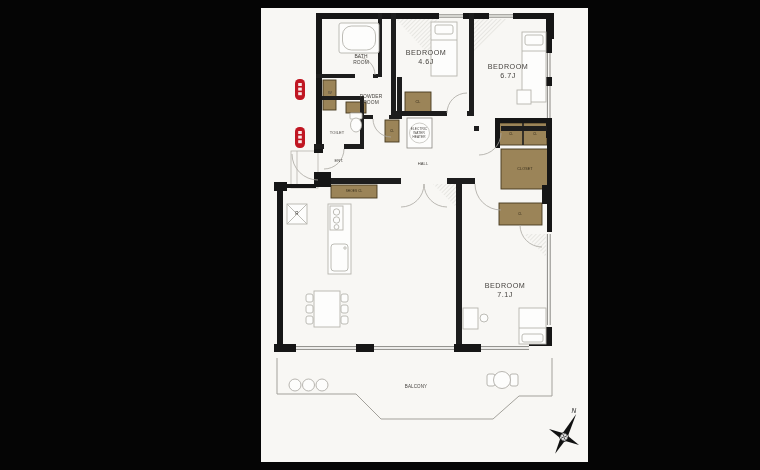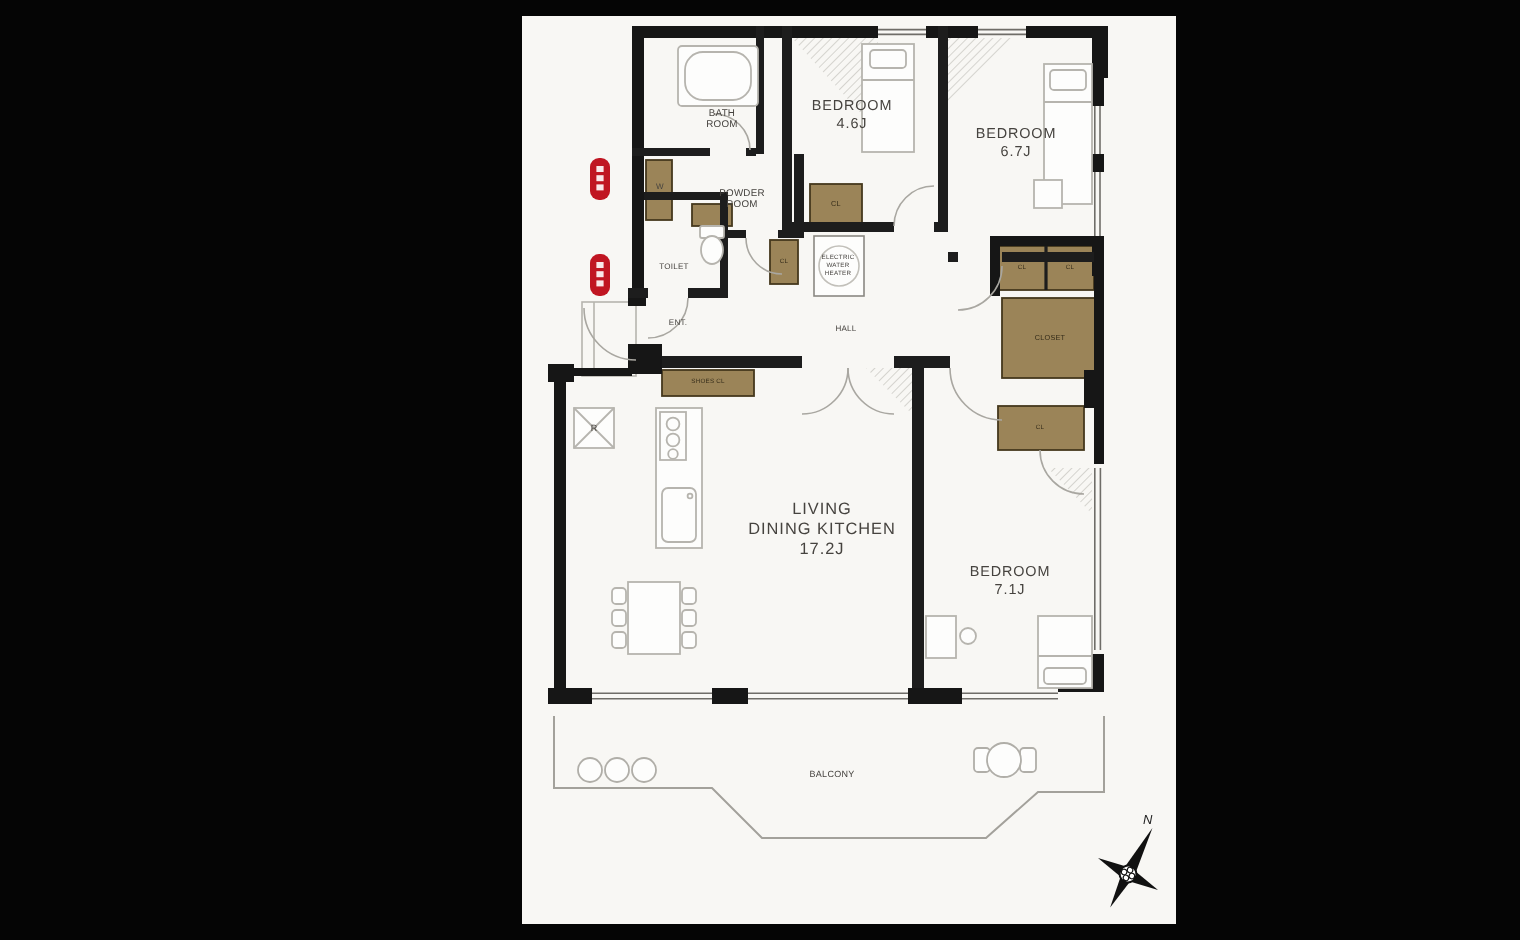--- a/index.html
+++ b/index.html
@@ -247,22 +247,19 @@
 WATER
 HEATER</div>
     <div class="lbl s3 tanlbl" style="left:131px;top:123px">CL</div>
     <div class="lbl s4" style="left:78px;top:153px">ENT.</div>
     <div class="lbl s4" style="left:162px;top:156px">HALL</div>
     <div class="lbl s3 tanlbl" style="left:93px;top:183px">SHOES CL</div>
     <div class="lbl s3 tanlbl" style="left:250px;top:126px">CL</div>
     <div class="lbl s3 tanlbl" style="left:274px;top:126px">CL</div>
     <div class="lbl s35 tanlbl" style="left:264px;top:161px">CLOSET</div>
     <div class="lbl s3 tanlbl" style="left:259px;top:206px">CL</div>
-    <div class="lbl s8" style="left:150px;top:257px">LIVING
-DINING KITCHEN
-17.2J</div>
     <div class="lbl s7" style="left:244px;top:283px">BEDROOM
 7.1J</div>
     <div class="lbl s45" style="left:36px;top:206px">R</div>
     <div class="lbl s45" style="left:155px;top:379px">BALCONY</div>
     <div class="lbl s6i" style="left:313px;top:403px">N</div>
   </div>
 </div>
 
 </body></html>

